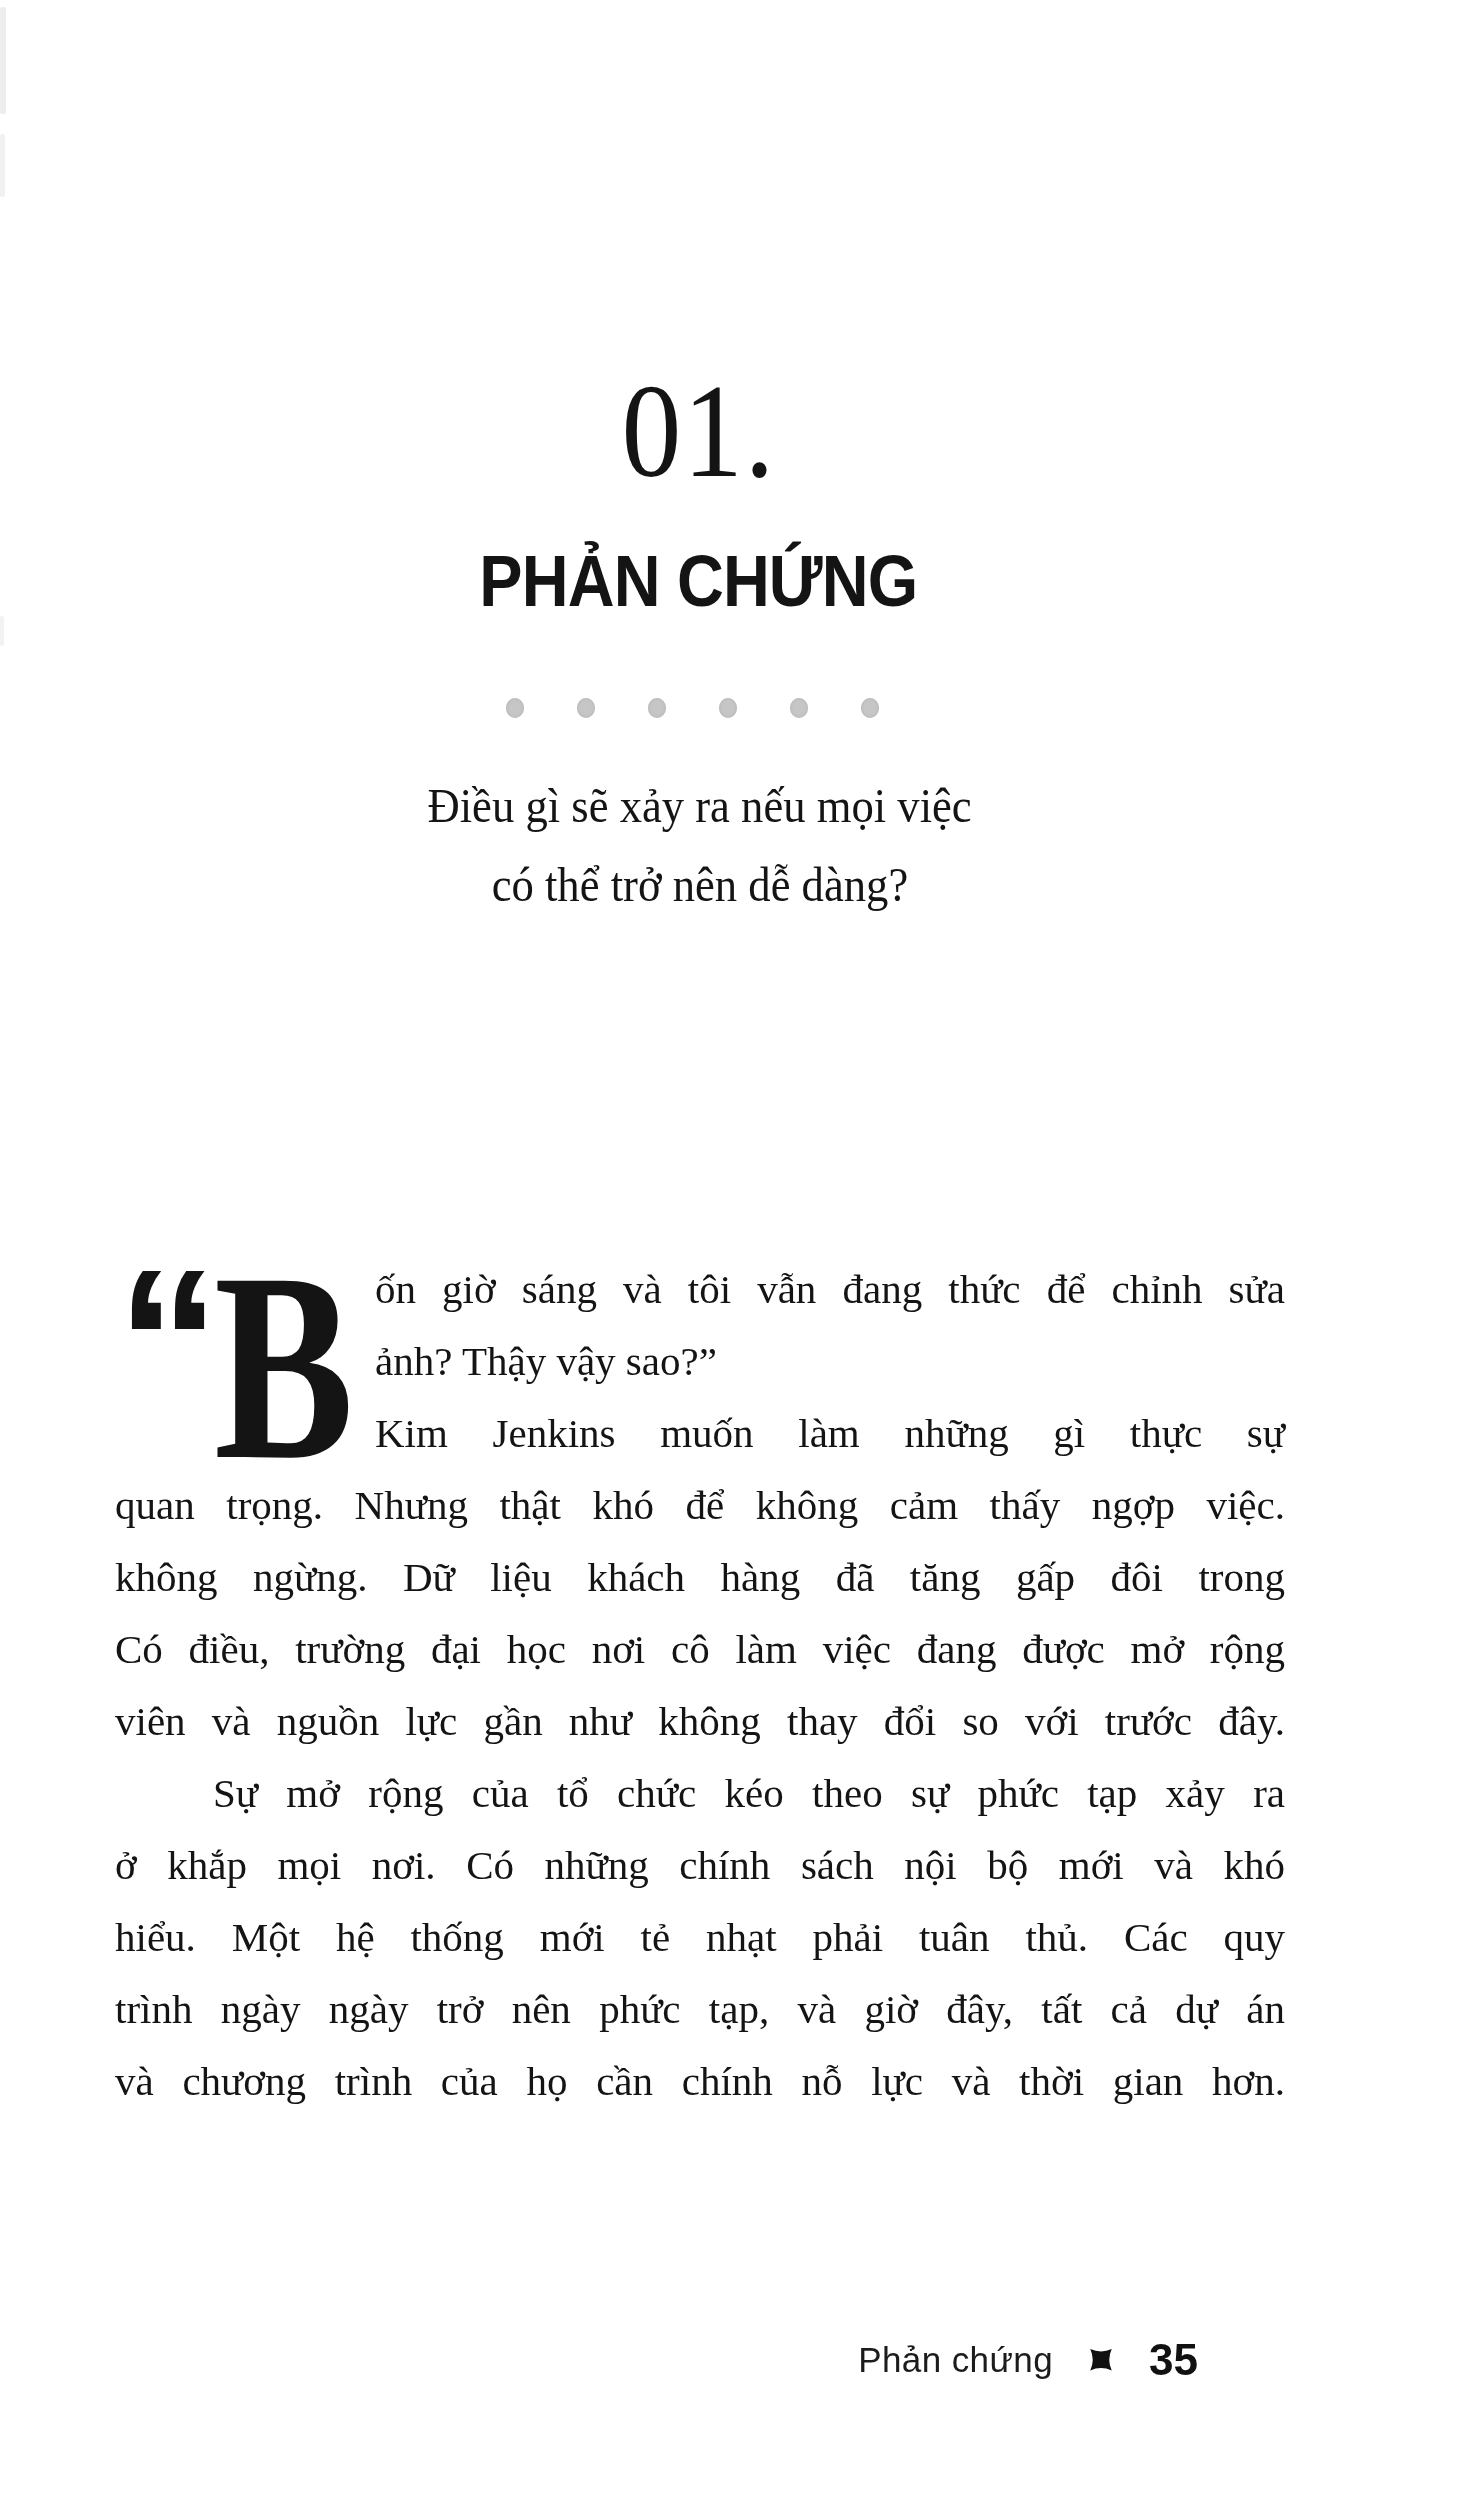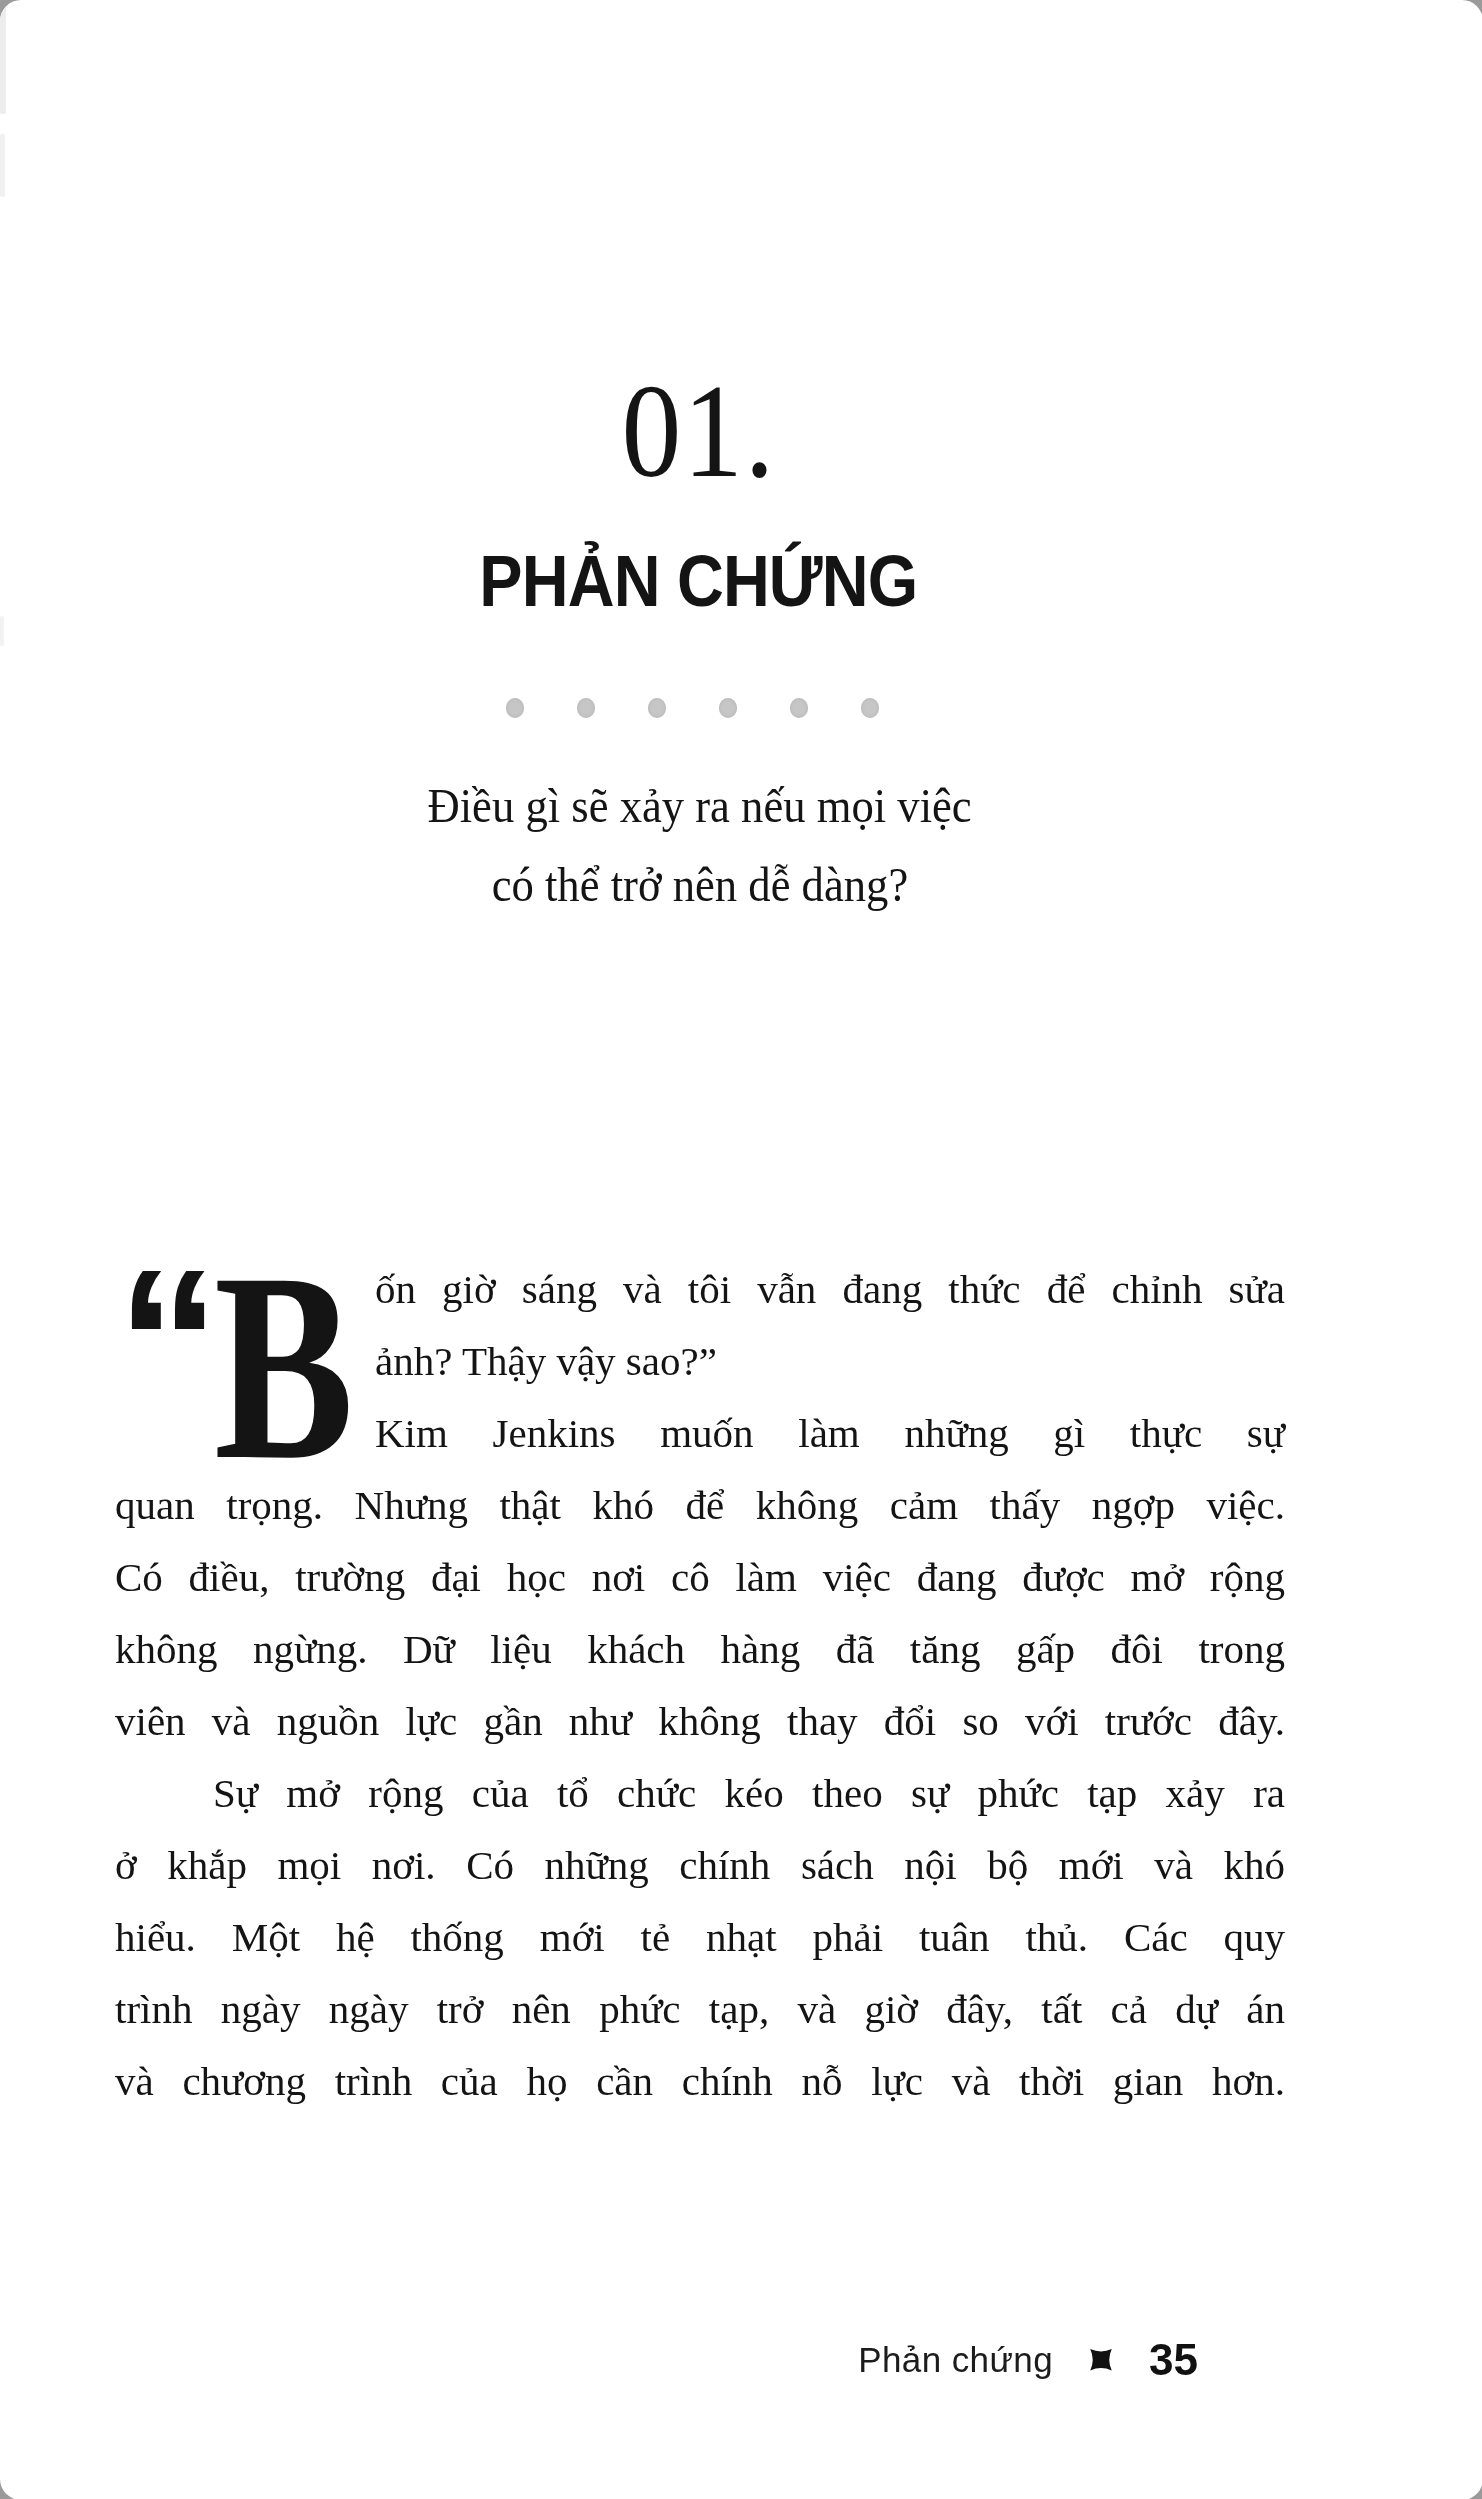--- a/index.html
+++ b/index.html
@@ -3,21 +3,20 @@
 <meta charset="utf-8">
 <style>
   html,body{margin:0;padding:0;background:#9a9a9a;}
   .page{
     position:relative;
     width:1483px;height:2500px;
     background:#ffffff;
     overflow:hidden;
     font-family:"Liberation Serif","DejaVu Serif",serif;
     color:#141414;
-    border-radius:21px;
   }
   
   .artifact{position:absolute;left:0;background:#ededed;border-radius:1.8px;}
   .a1{top:7.2px;width:6.3px;height:107px;}
   .a2{top:134px;width:4.5px;height:63px;background:#f1f1f1;}
   .a3{top:616px;width:3.6px;height:30px;background:#f2f2f2;}
 
   
   .chapter-number{
     position:absolute;top:365px;left:0;width:1397px;
@@ -121,22 +120,22 @@
 
   <div class="body-block">
     <span class="opening-quote">“</span>
     <span class="drop-cap">B</span>
 
     <div class="p1">
         <div class="line">ốn giờ sáng và tôi vẫn đang thức để chỉnh sửa</div>
         <div class="line">ảnh? Thậy vậy sao?”</div>
         <div class="line">Kim Jenkins muốn làm những gì thực sự</div>
         <div class="line">quan trọng. Nhưng thật khó để không cảm thấy ngợp việc.</div>
+        <div class="line">không ngừng. Dữ liệu khách hàng đã tăng gấp đôi trong</div>
         <div class="line">Có điều, trường đại học nơi cô làm việc đang được mở rộng</div>
-        <div class="line">không ngừng. Dữ liệu khách hàng đã tăng gấp đôi trong</div>
         <div class="line">viên và nguồn lực gần như không thay đổi so với trước đây.</div>
       </div>
 
     <div class="p2">
         <div class="line">Sự mở rộng của tổ chức kéo theo sự phức tạp xảy ra</div>
         <div class="line">ở khắp mọi nơi. Có những chính sách nội bộ mới và khó</div>
         <div class="line">hiểu. Một hệ thống mới tẻ nhạt phải tuân thủ. Các quy</div>
         <div class="line">trình ngày ngày trở nên phức tạp, và giờ đây, tất cả dự án</div>
         <div class="line">và chương trình của họ cần chính nỗ lực và thời gian hơn.</div>
       </div>

